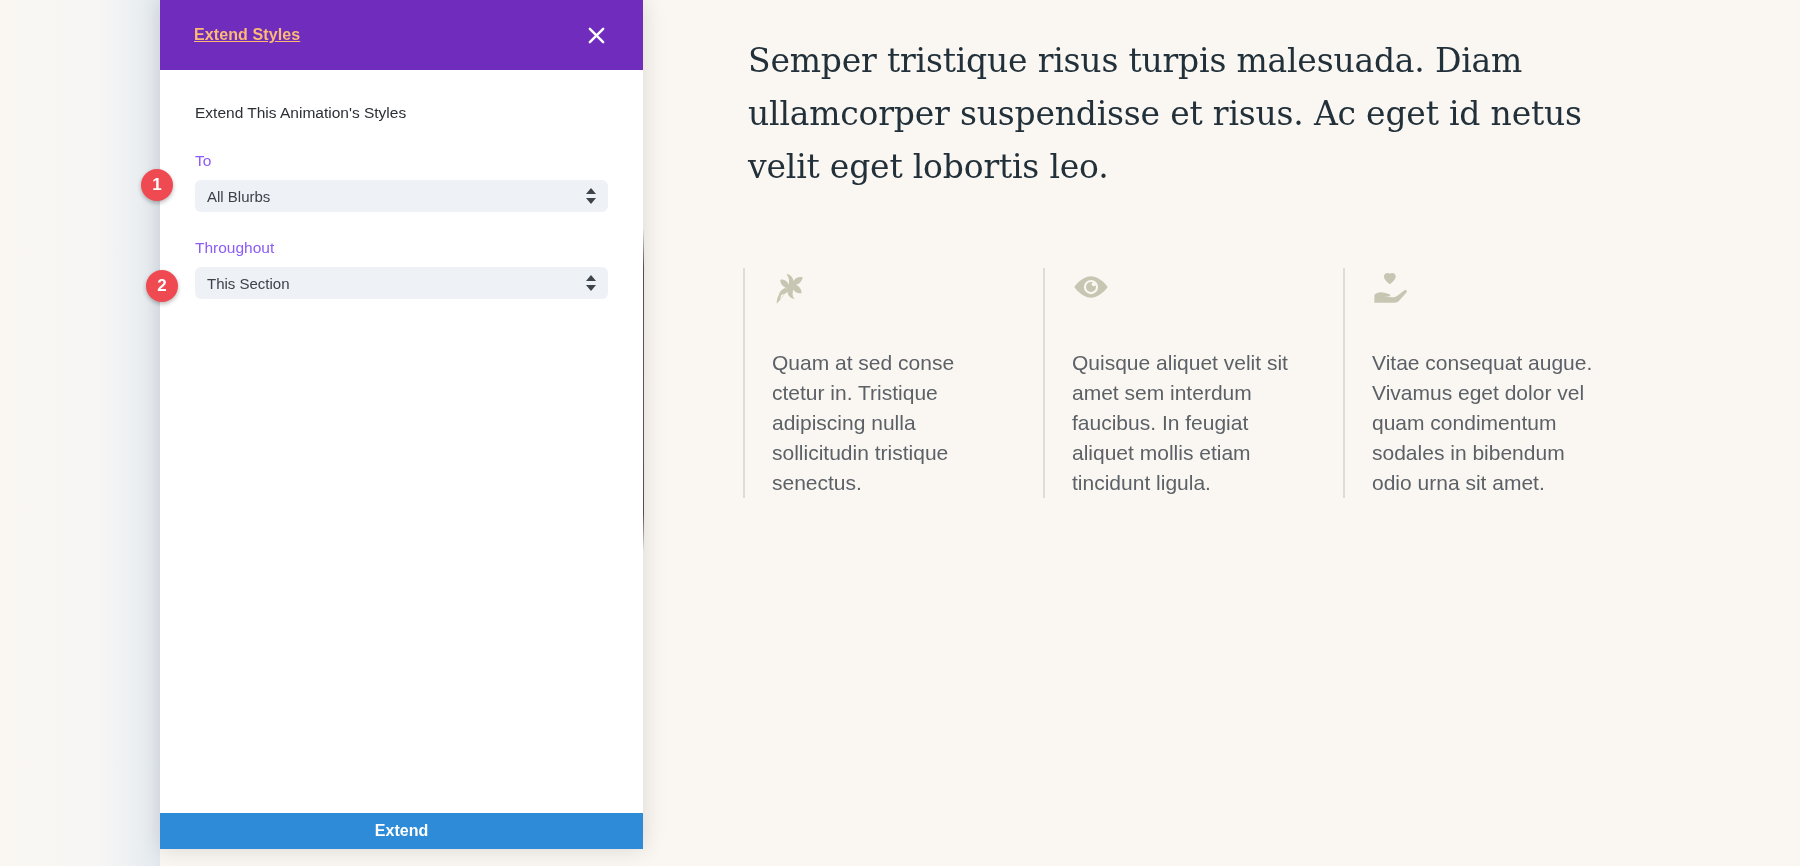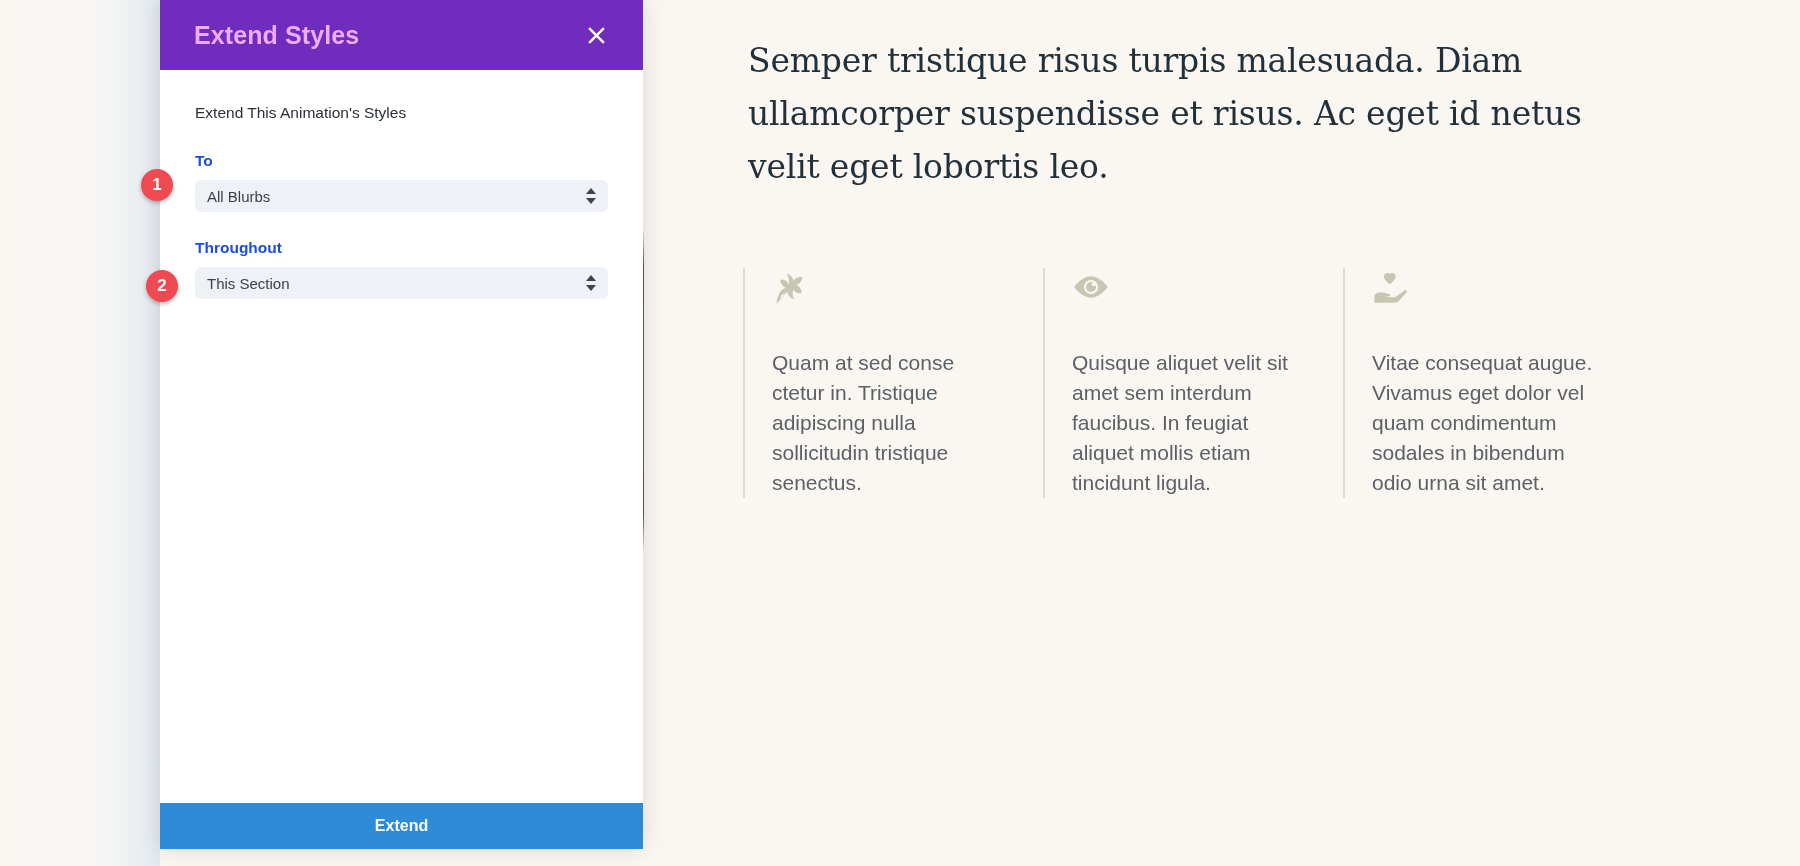--- a/index.html
+++ b/index.html
@@ -129,24 +129,25 @@
     height: 70px;
     background: #6f2cbd;
     display: flex;
     align-items: center;
     justify-content: space-between;
     padding: 0 32px 0 34px;
     box-sizing: border-box;
     flex: 0 0 auto;
   }
   #modal-title {
-    color: #f0abfc;
-    font-size: 25px;
+    color: #fdba74;
+    font-size: 16px;
     font-weight: bold;
     letter-spacing: 0.1px;
+    text-decoration: underline;
   }
   #modal-close {
     color: #ffffff;
     width: 30px;
     height: 30px;
     display: flex;
     align-items: center;
     justify-content: center;
     cursor: pointer;
   }
@@ -162,22 +163,22 @@
 
   #section-label {
     font-size: 15.5px;
     color: #2b3036;
     font-weight: 500;
     margin-bottom: 30px;
   }
 
   .field-label {
     font-size: 15.5px;
-    font-weight: bold;
-    color: #1d4ed8;
+    font-weight: normal;
+    color: #8b5cf6;
     margin-bottom: 10px;
   }
 
   .select-wrap {
     position: relative;
     margin-bottom: 27px;
   }
   .select-box {
     height: 32px;
     background: #eef1f6;
@@ -208,21 +209,21 @@
   .select-arrows .down {
     width: 0; height: 0;
     border-left: 5px solid transparent;
     border-right: 5px solid transparent;
   }
   .select-arrows .up { border-bottom: 6px solid #3e444c; }
   .select-arrows .down { border-top: 6px solid #3e444c; }
 
   #modal-footer {
     flex: 0 0 auto;
-    height: 46px;
+    height: 36px;
     background: #2d8bd8;
     display: flex;
     align-items: center;
     justify-content: center;
     cursor: pointer;
   }
   #extend-label {
     color: #ffffff;
     font-size: 16px;
     font-weight: bold;

